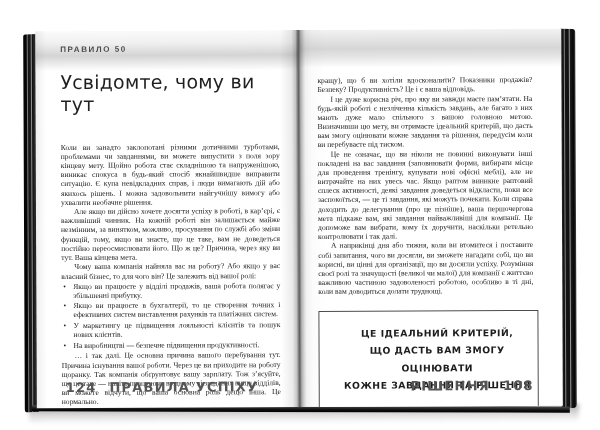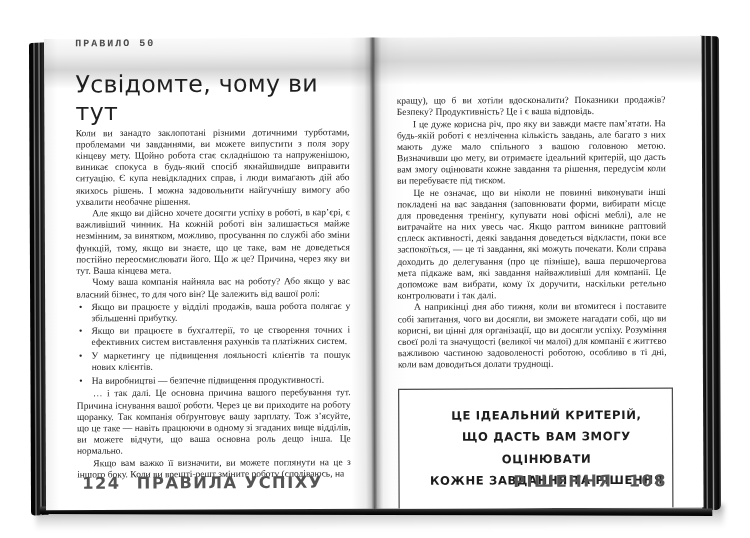--- a/index.html
+++ b/index.html
@@ -55,32 +55,33 @@
   .shade-top{
     position:absolute;left:0;right:0;top:0;height:38px;
     background:linear-gradient(180deg,rgba(0,0,0,0.05) 0%,rgba(0,0,0,0.16) 50%,rgba(0,0,0,0.10) 72%,rgba(0,0,0,0) 100%);
     pointer-events:none;
   }
   .page-left .shade-top{height:40px;
     background:linear-gradient(180deg,rgba(0,0,0,0.02) 0%,rgba(0,0,0,0.06) 30%,rgba(0,0,0,0.17) 62%,rgba(0,0,0,0) 100%);}
   .lp-inner{position:absolute;left:25px;right:19px;top:0;bottom:0;}
   .rp-inner{position:absolute;left:19px;right:29px;top:0;bottom:0;}
   .kicker{
-    font-family:Liberation Mono, monospace;
+    margin-top:14px;
+    font-family:Liberation Sans, sans-serif;
     font-size:8px;letter-spacing:1.6px;color:#4c4c4c;font-weight:bold;
   }
   .title{
     margin-top:17px;
     font-family:"DejaVu Sans", sans-serif;
     font-size:19px;font-weight:normal;color:#1f1f1f;letter-spacing:0.2px;
   }
   .body-text{font-size:7.6px;line-height:1.2;color:#222;text-align:justify;}
   .para{margin:0 0 0.5px 0;}
   .indent{text-indent:13px;}
-  .first-para{margin-top:1px;}
+  .first-para{margin-top:28px;}
   .bullets{margin:1px 0 1px 2px;}
   .bullet-row{display:flex;margin-bottom:1.5px;}
   .bullet-marker{flex:0 0 10px;font-size:7.6px;line-height:1.2;color:#222;}
   .bullet-text{flex:1;font-size:7.6px;line-height:1.2;color:#222;text-align:justify;}
   .footer{
     position:absolute;bottom:13px;left:4px;right:0;
     font-family:"DejaVu Sans", sans-serif;
     font-size:13px;letter-spacing:1.2px;color:#555;font-weight:bold;
   }
   .footer .num{color:#555;}

